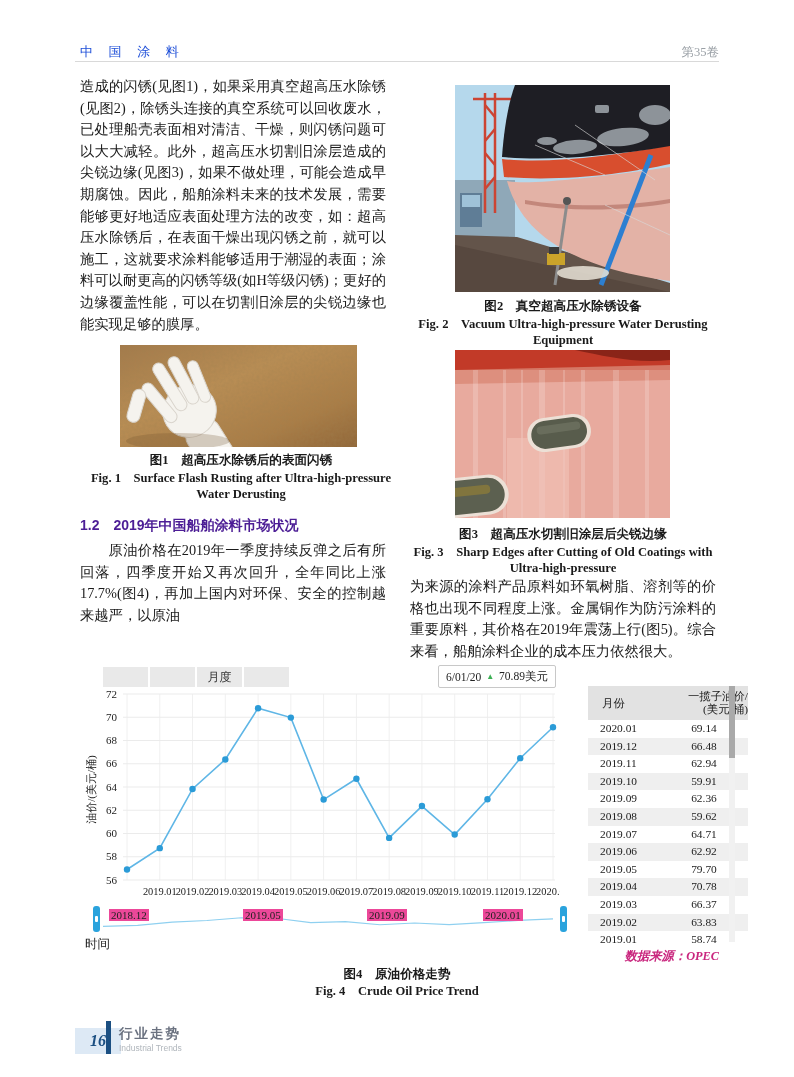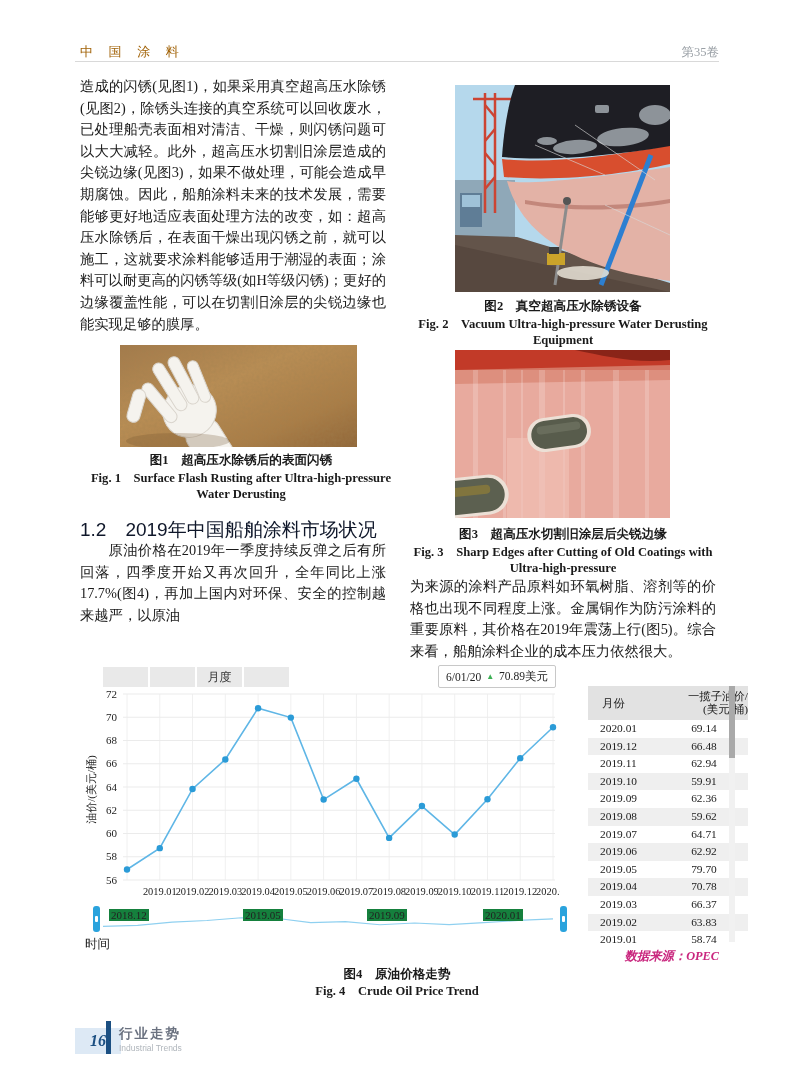--- a/index.html
+++ b/index.html
@@ -1,47 +1,47 @@
 <!DOCTYPE html>
 <html><head>
 <meta charset="utf-8">
 <style>
   html,body{margin:0;padding:0;background:#fff;}
   #page{position:relative;width:794px;height:1077px;background:#fff;overflow:hidden;
         font-family:"Liberation Serif","DejaVu Serif",serif;color:#1a1a1a;}
   
   .hdr-journal{position:absolute;left:80px;top:43px;font-family:"Liberation Sans",sans-serif;
-       font-size:13px;letter-spacing:6px;color:#a16207;}
+       font-size:13px;letter-spacing:6px;color:#1d4ed8;}
   .hdr-vol{position:absolute;right:75px;top:44px;font-size:12.5px;color:#9aa0a6;}
   .hdr-rule{position:absolute;left:75px;top:61px;width:644px;height:1px;background:#d9d9d9;}
   
   .para{font-size:14.3px;line-height:21.6px;text-align:justify;}
   .indent{text-indent:2em;margin:0;}
   .col-left{position:absolute;left:80px;width:306px;}
   .col-right{position:absolute;left:410px;width:306px;}
   .figimg{position:absolute;overflow:hidden;background:#ccc;}
   .figcap{position:absolute;width:306px;text-align:center;font-weight:bold;
           font-size:12.6px;line-height:16.5px;}
   .figcap .cn{margin-bottom:1px;}
-  .sec-head{position:absolute;left:80px;top:517px;width:306px;font-weight:normal;
-            font-size:19px;color:#0f172a;font-family:"Liberation Sans",sans-serif;}
+  .sec-head{position:absolute;left:80px;top:517px;width:306px;font-weight:bold;
+            font-size:14px;color:#4c1d95;font-family:"Liberation Sans",sans-serif;}
   
   #chart{position:absolute;left:85px;top:660px;width:650px;height:292px;}
   .tabbar{position:absolute;left:18px;top:7px;display:flex;gap:2px;}
   .tabseg{width:45px;height:20px;background:#e9e9e9;font-size:12px;line-height:20px;
           text-align:center;color:#333;font-family:"Liberation Sans",sans-serif;}
   .pricebox{position:absolute;left:353px;top:5px;width:116px;height:21px;border:1px solid #c8c8c8;
             border-radius:2px;background:#fff;display:flex;align-items:center;justify-content:center;
             gap:5px;font-size:11.5px;color:#222;}
   .up-arrow{color:#3cb054;font-size:8px;}
   .ylab{position:absolute;left:-74px;top:122px;width:160px;text-align:center;font-size:11px;
         color:#222;transform:rotate(-90deg);}
   #plotwrap{position:absolute;left:0;top:26px;width:475px;height:218px;}
   .brush{position:absolute;left:10px;top:246px;width:470px;height:28px;}
-  .brush-label{position:absolute;top:3px;font-size:11px;color:#222;background:#15803d;padding:0 2px;}
+  .brush-label{position:absolute;top:3px;font-size:11px;color:#222;background:#ec4899;padding:0 2px;}
   .bh{position:absolute;top:0px;width:7px;height:26px;background:#2aa3dd;border-radius:3px;}
   .bh:after{content:"";position:absolute;left:2px;top:10px;width:3px;height:6px;background:#fff;border-radius:1px;}
   .xtitle{position:absolute;left:0;top:276px;width:475px;text-align:left;font-size:12.5px;color:#222;}
   
   #dtable{position:absolute;left:503px;top:26px;width:160px;font-size:11.4px;color:#1a1a1a;}
   .trow{display:flex;height:17.6px;line-height:17.6px;}
   .trow .c1{width:72px;padding-left:12px;box-sizing:border-box;}
   .trow .c2{width:88px;text-align:center;}
   .thead{display:flex;background:#e2e2e2;height:34px;align-items:center;}
   .thead .c1{width:72px;padding-left:14px;box-sizing:border-box;}

